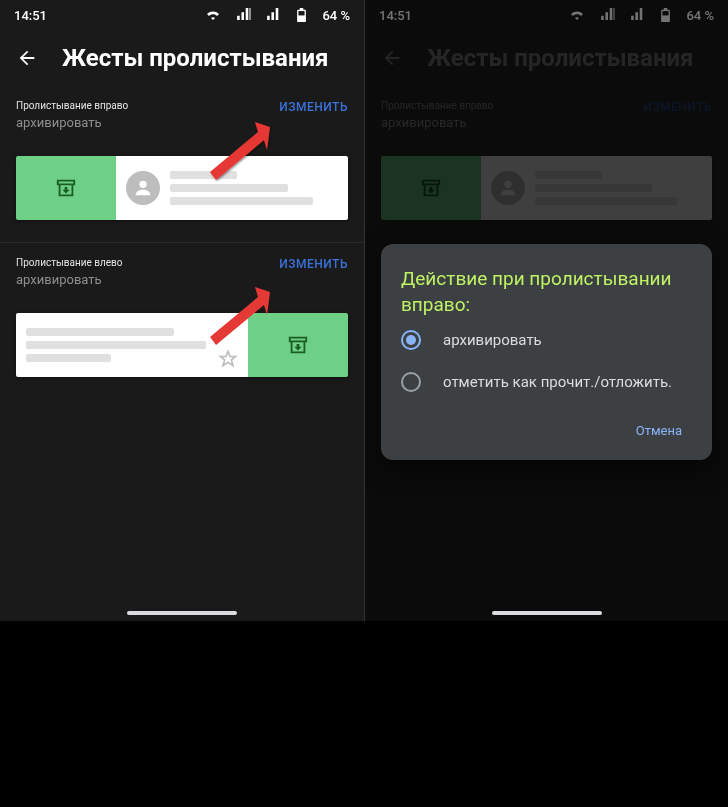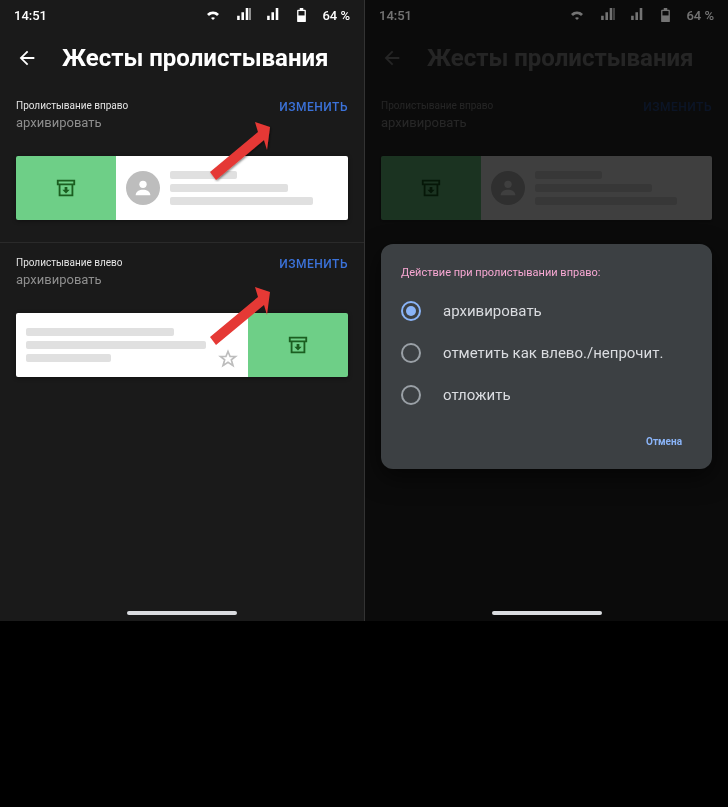--- a/index.html
+++ b/index.html
@@ -111,24 +111,24 @@
   .dialog {
     position: absolute;
     left: 16px; right: 16px;
     top: 244px;
     background: #3c4043;
     border-radius: 12px;
     padding: 22px 20px 14px;
     box-shadow: 0 8px 24px rgba(0,0,0,0.6);
   }
   .dialog-title {
-    color: #f9a8d4;
-    font-size: 11px;
+    color: #bef264;
+    font-size: 19px;
     line-height: 1.35;
-    margin-bottom: 9px;
+    margin-bottom: 2px;
   }
   .radio-item {
     display: flex;
     align-items: center;
     gap: 22px;
     padding: 11px 0;
     color: #dadce0;
     font-size: 15px;
   }
   .radio-circle {
@@ -140,22 +140,22 @@
   }
   .radio-circle.selected { border-color: #8ab4f8; }
   .radio-dot { width: 10px; height: 10px; border-radius: 50%; background: #8ab4f8; }
   .dialog-actions {
     display: flex;
     justify-content: flex-end;
     padding-top: 12px;
   }
   .dialog-cancel {
     color: #8ab4f8;
-    font-size: 10px;
-    font-weight: 700;
+    font-size: 13px;
+    font-weight: 400;
     padding: 8px 10px;
   }
   .navbar {
     position: absolute;
     bottom: 6px;
     left: 50%;
     transform: translateX(-50%);
     width: 110px;
     height: 4px;
     background: #dadce0;
@@ -336,25 +336,21 @@
     <div class="dialog-title">Действие при пролистывании вправо:</div>
     <div id="radio-list">
         <div class="radio-item">
           <div class="radio-circle selected">
             <div class="radio-dot"></div>
           </div>
           <span>архивировать</span>
         </div>
         <div class="radio-item">
           <div class="radio-circle"></div>
-          <span>отметить как влево./непрочит.</span>
-        </div>
-        <div class="radio-item">
-          <div class="radio-circle"></div>
-          <span>отложить</span>
+          <span>отметить как прочит./отложить.</span>
         </div>
       </div>
     <div class="dialog-actions">
       <span class="dialog-cancel">Отмена</span>
     </div>
   </div>
 
   <div class="navbar"></div>
 </div>
 

